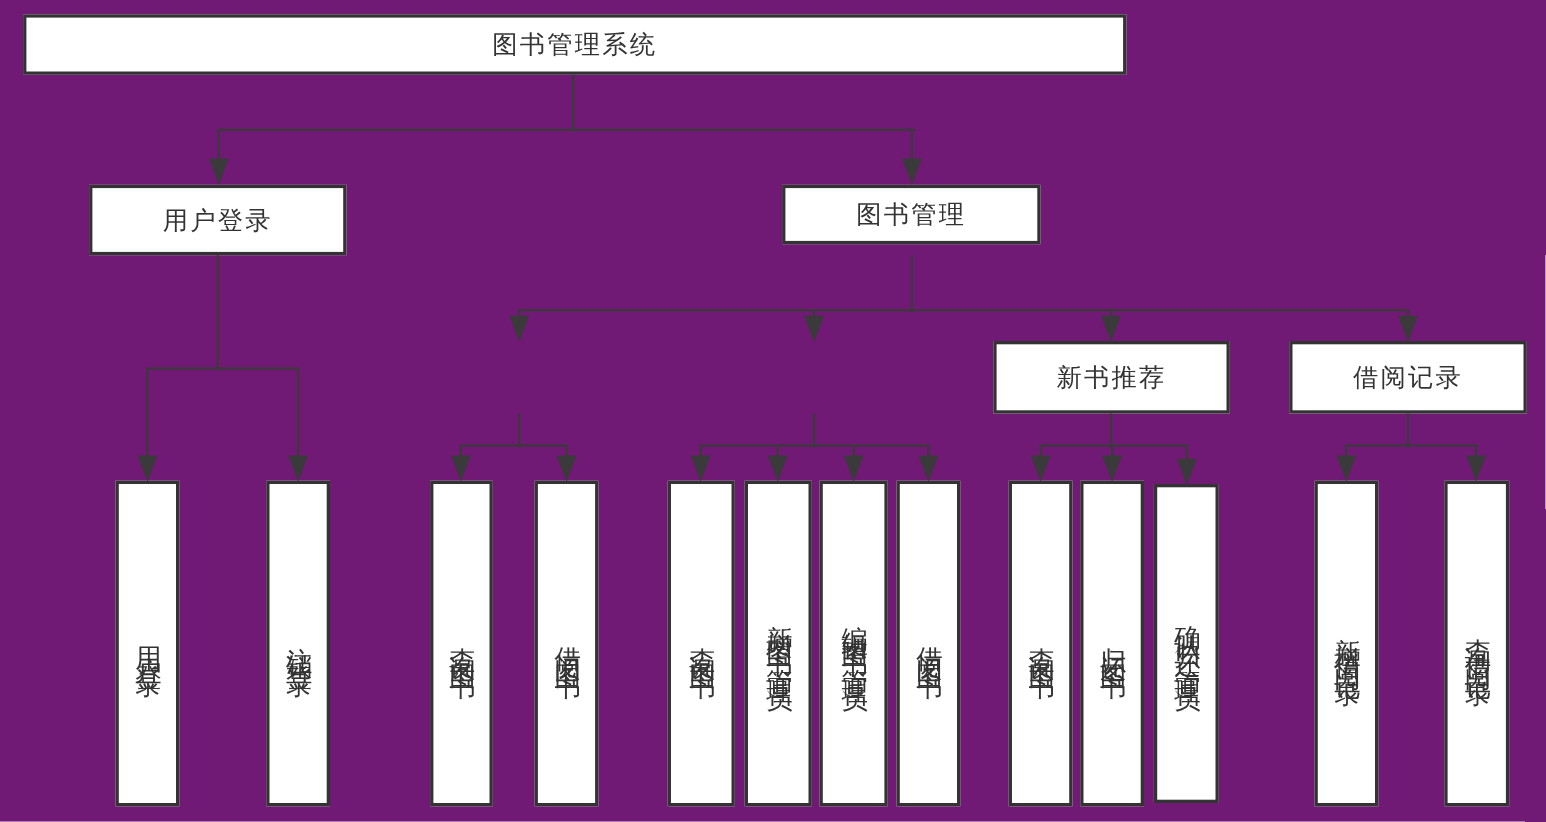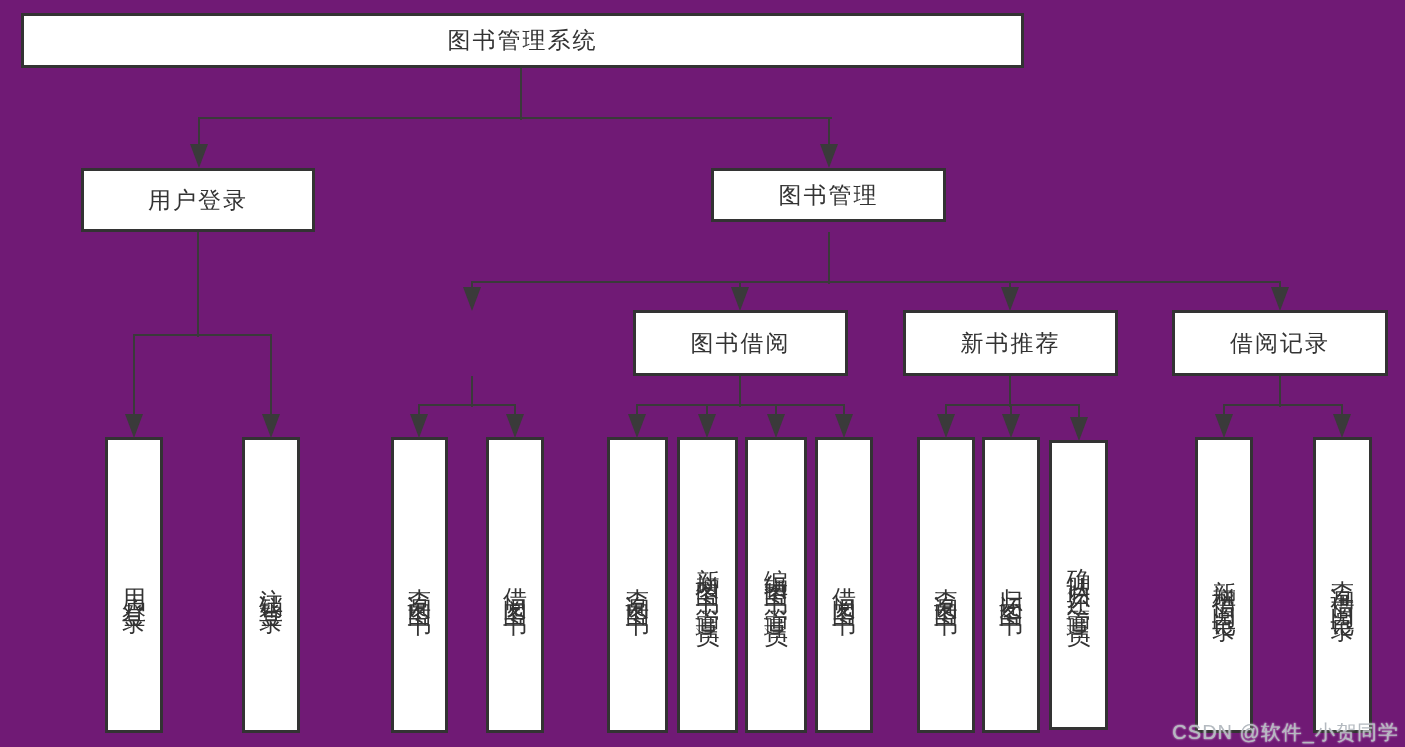--- a/index.html
+++ b/index.html
@@ -38,23 +38,20 @@
     <span class="lbl">图书管理系统</span>
   </div>
 
   <div class="box hbox" style="left:81px;top:168px;width:234px;height:64px">
     <span class="lbl">用户登录</span>
   </div>
   <div class="box hbox" style="left:711px;top:168px;width:235px;height:54px">
     <span class="lbl">图书管理</span>
   </div>
 
-  <div class="box hbox" style="left:633px;top:310px;width:215px;height:66px">
-    <span class="lbl">图书借阅</span>
-  </div>
   <div class="box hbox" style="left:903px;top:310px;width:215px;height:66px">
     <span class="lbl">新书推荐</span>
   </div>
   <div class="box hbox" style="left:1172px;top:310px;width:216px;height:66px">
     <span class="lbl">借阅记录</span>
   </div>
 
   <div class="box vbox" style="left:105px;top:437px;width:58px;height:296px">
     <span class="lbl">用户登录</span>
   </div>
@@ -147,14 +144,13 @@
       <div class="vline" style="left: 1078px; top: 405px; height: 20px;"></div>
       <div class="arrow" style="left: 1070px; top: 417px;"></div>
       <div class="vline" style="left: 1279px; top: 376px; height: 31px;"></div>
       <div class="hline" style="left: 1223px; top: 404px; width: 120px;"></div>
       <div class="vline" style="left: 1223px; top: 405px; height: 18px;"></div>
       <div class="arrow" style="left: 1215px; top: 414px;"></div>
       <div class="vline" style="left: 1341px; top: 405px; height: 18px;"></div>
       <div class="arrow" style="left: 1333px; top: 414px;"></div>
     </div>
 
-  <div id="watermark">CSDN @软件_小贺同学</div>
 </div>
 
 </body></html>

